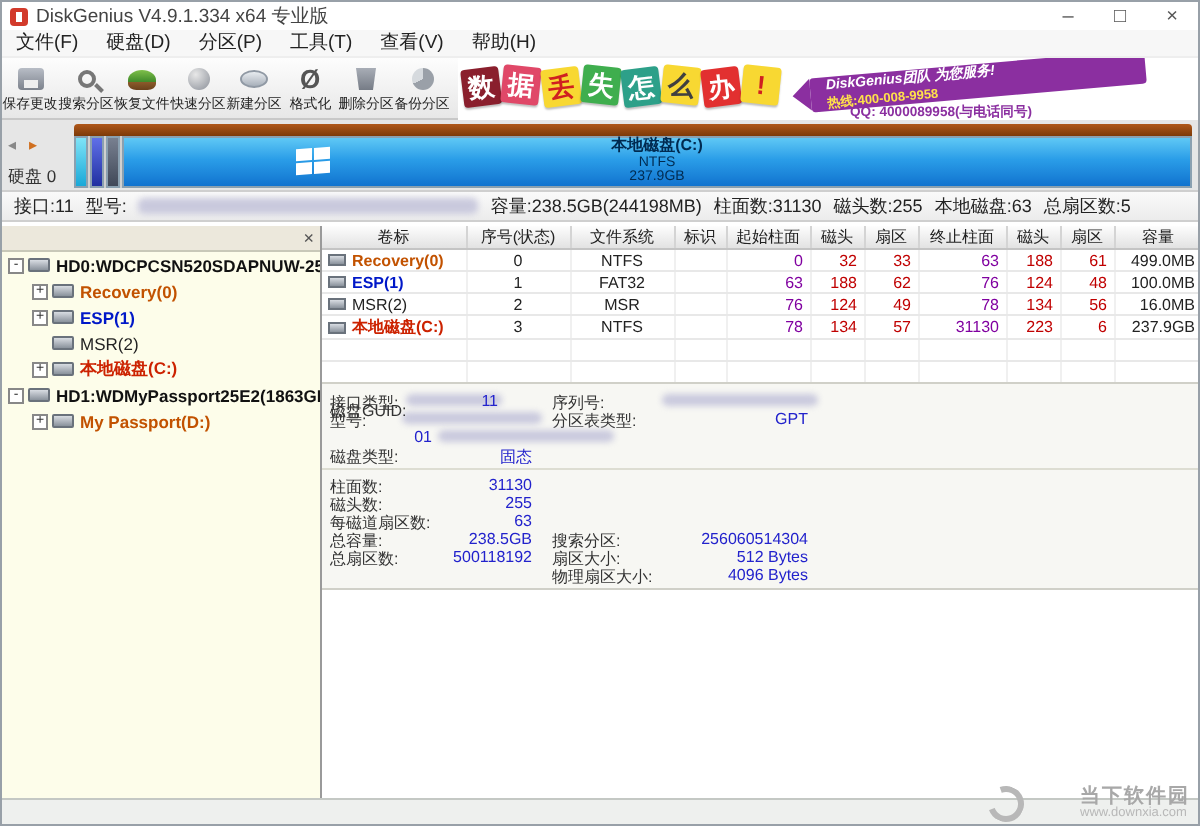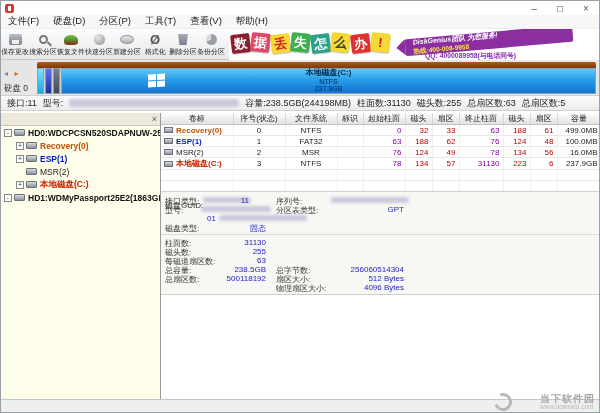--- a/index.html
+++ b/index.html
@@ -119,20 +119,21 @@
   .wmsite { font-size:10px; color:#a8a8a8; font-weight:bold; letter-spacing:1px; }
   .wmurl { font-size:6.5px; color:#b8b8b8; }
 </style>
 </head>
 <body>
 
 <div id="win">
 
   <div class="titlebar">
     <div class="appicon"></div>
+    <span class="title">DiskGenius V4.9.1.334 x64 专业版</span>
     <div class="winctrl">
       <span>–</span>
       <span>□</span>
       <span>×</span>
     </div>
   </div>
 
   <div class="menubar">
     <span>文件(F)</span>
     <span>硬盘(D)</span>
@@ -240,21 +241,21 @@
     </div>
   </div>
 
   <div class="infoline">
     <span>接口:11</span>
     <span>型号:</span>
     <div class="blur ib"></div>
     <span>容量:238.5GB(244198MB)</span>
     <span>柱面数:31130</span>
     <span>磁头数:255</span>
-    <span>总扇区数:63</span>
+    <span>本地磁盘:63</span>
     <span>总扇区数:5</span>
   </div>
 
   <div class="main">
 
     <div class="tree">
       <div class="treehdr">
         <span class="x">×</span>
       </div>
       <div class="trow">
@@ -279,20 +280,25 @@
       </div>
       <div class="trow lvl2">
         <span class="exp">+</span>
         <span class="dico"></span>
         <span class="tl b c-rd">本地磁盘(C:)</span>
       </div>
       <div class="trow">
         <span class="exp">-</span>
         <span class="dico"></span>
         <span class="tl b c-dk">HD1:WDMyPassport25E2(1863GB)</span>
+      </div>
+      <div class="trow lvl2">
+        <span class="exp">+</span>
+        <span class="dico"></span>
+        <span class="tl b c-or">My Passport(D:)</span>
       </div>
     </div>
 
     <div class="rpanel">
 
       <table class="grid">
         <colgroup>
           <col style="width:72px">
             <col style="width:52px">
             <col style="width:52px">
@@ -447,21 +453,21 @@
         <span class="dval" style="left:40px;top:46px;width:65px">31130</span>
 
         <span class="dlab" style="left:4px;top:55px">磁头数:</span>
         <span class="dval" style="left:40px;top:55px;width:65px">255</span>
 
         <span class="dlab" style="left:4px;top:64px">每磁道扇区数:</span>
         <span class="dval" style="left:40px;top:64px;width:65px">63</span>
 
         <span class="dlab" style="left:4px;top:73px">总容量:</span>
         <span class="dval" style="left:40px;top:73px;width:65px">238.5GB</span>
-        <span class="dlab" style="left:115px;top:73px">总字节数:</span>
+        <span class="dlab" style="left:115px;top:73px">搜索分区:</span>
         <span class="dval" style="left:150px;top:73px;width:93px">256060514304</span>
 
         <span class="dlab" style="left:4px;top:82px">总扇区数:</span>
         <span class="dval" style="left:40px;top:82px;width:65px">500118192</span>
         <span class="dlab" style="left:115px;top:82px">扇区大小:</span>
         <span class="dval" style="left:150px;top:82px;width:93px">512 Bytes</span>
 
         <span class="dlab" style="left:115px;top:91px">物理扇区大小:</span>
         <span class="dval" style="left:150px;top:91px;width:93px">4096 Bytes</span>
       </div>

